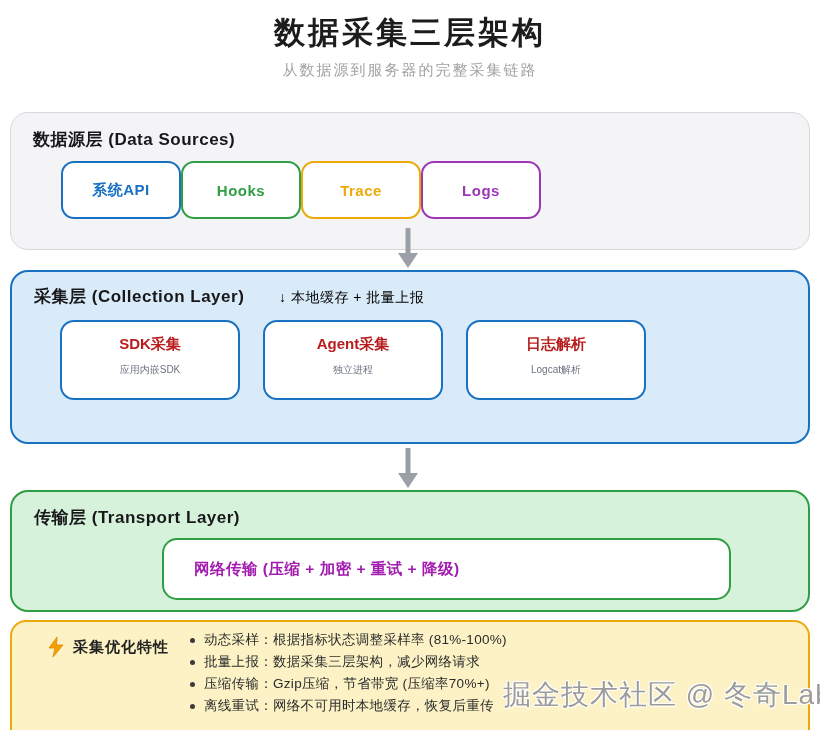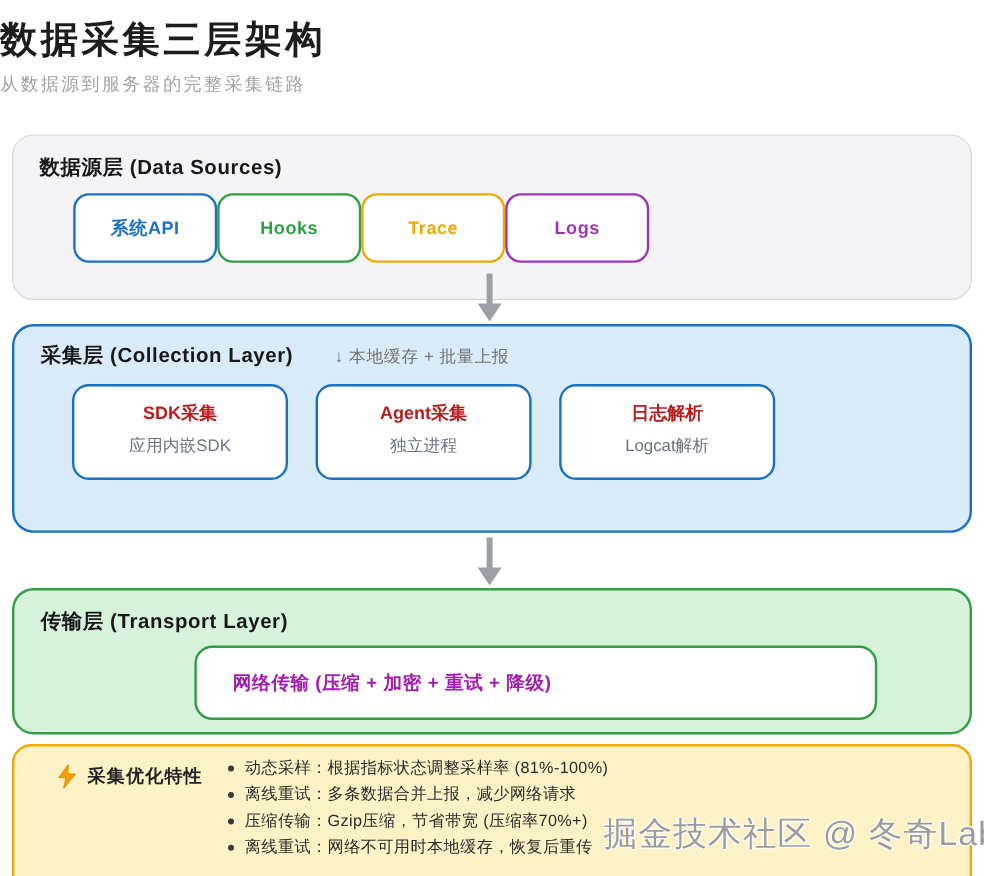--- a/index.html
+++ b/index.html
@@ -13,28 +13,30 @@
     width: 820px;
     height: 730px;
     background: #ffffff;
     overflow: hidden;
   }
 
   
   .page-title {
     position: absolute;
     top: 12px; left: 0; width: 100%;
+    text-align: center;
     font-size: 31px;
     font-weight: 700;
     letter-spacing: 3px;
     color: #1c1c1c;
   }
   .page-subtitle {
     position: absolute;
     top: 61px; left: 0; width: 100%;
+    text-align: center;
     font-size: 15px;
     letter-spacing: 2px;
     color: #a2a2a2;
   }
 
   
   .layer {
     position: absolute;
     left: 10px;
     width: 800px;
@@ -94,21 +96,21 @@
     height: 174px;
     background: var(--blue-fill);
     border: 2px solid var(--blue);
     text-align: center;
   }
   .layer-collection .layer-label { top: 13px; }
   .layer-note {
     position: absolute;
     left: 267px; top: 17px;
     font-size: 14px;
-    color: #737373;
+    color: #000000;
     letter-spacing: 0.5px;
     white-space: nowrap;
   }
   .card-row {
     position: absolute;
     left: 48px; top: 48px;
     display: flex;
     gap: 23px;
   }
   .card {
@@ -120,21 +122,21 @@
     padding: 13px 18px;
   }
   .card-title {
     font-size: 15px;
     font-weight: 700;
     color: #b91c1c;
     white-space: nowrap;
   }
   .card-sub {
     margin-top: 9px;
-    font-size: 14px;
+    font-size: 10px;
     color: #6b7280;
     white-space: nowrap;
   }
 
   
   .layer-transport {
     top: 490px;
     height: 122px;
     background: var(--green-fill);
     border: 2px solid var(--green);
@@ -275,21 +277,21 @@
 
   <section class="layer features">
     <div class="features-head">
       <svg class="bolt-icon" viewBox="0 0 16 20">
         <polygon points="9,0 1,11 7,11 5,20 15,8 8.5,8" fill="#f59f00" stroke="#e08700" stroke-width="0.8"></polygon>
       </svg>
       <span class="features-label">采集优化特性</span>
     </div>
     <ul class="features-list">
       <li>动态采样：根据指标状态调整采样率 (81%-100%)</li>
-      <li>离线重试：多条数据合并上报，减少网络请求</li>
+      <li>批量上报：数据采集三层架构，减少网络请求</li>
       <li>压缩传输：Gzip压缩，节省带宽 (压缩率70%+)</li>
       <li>离线重试：网络不可用时本地缓存，恢复后重传</li>
     </ul>
   </section>
 
   <div class="watermark">掘金技术社区 @ 冬奇Lab</div>
 
 </div>
 
 </body></html>

